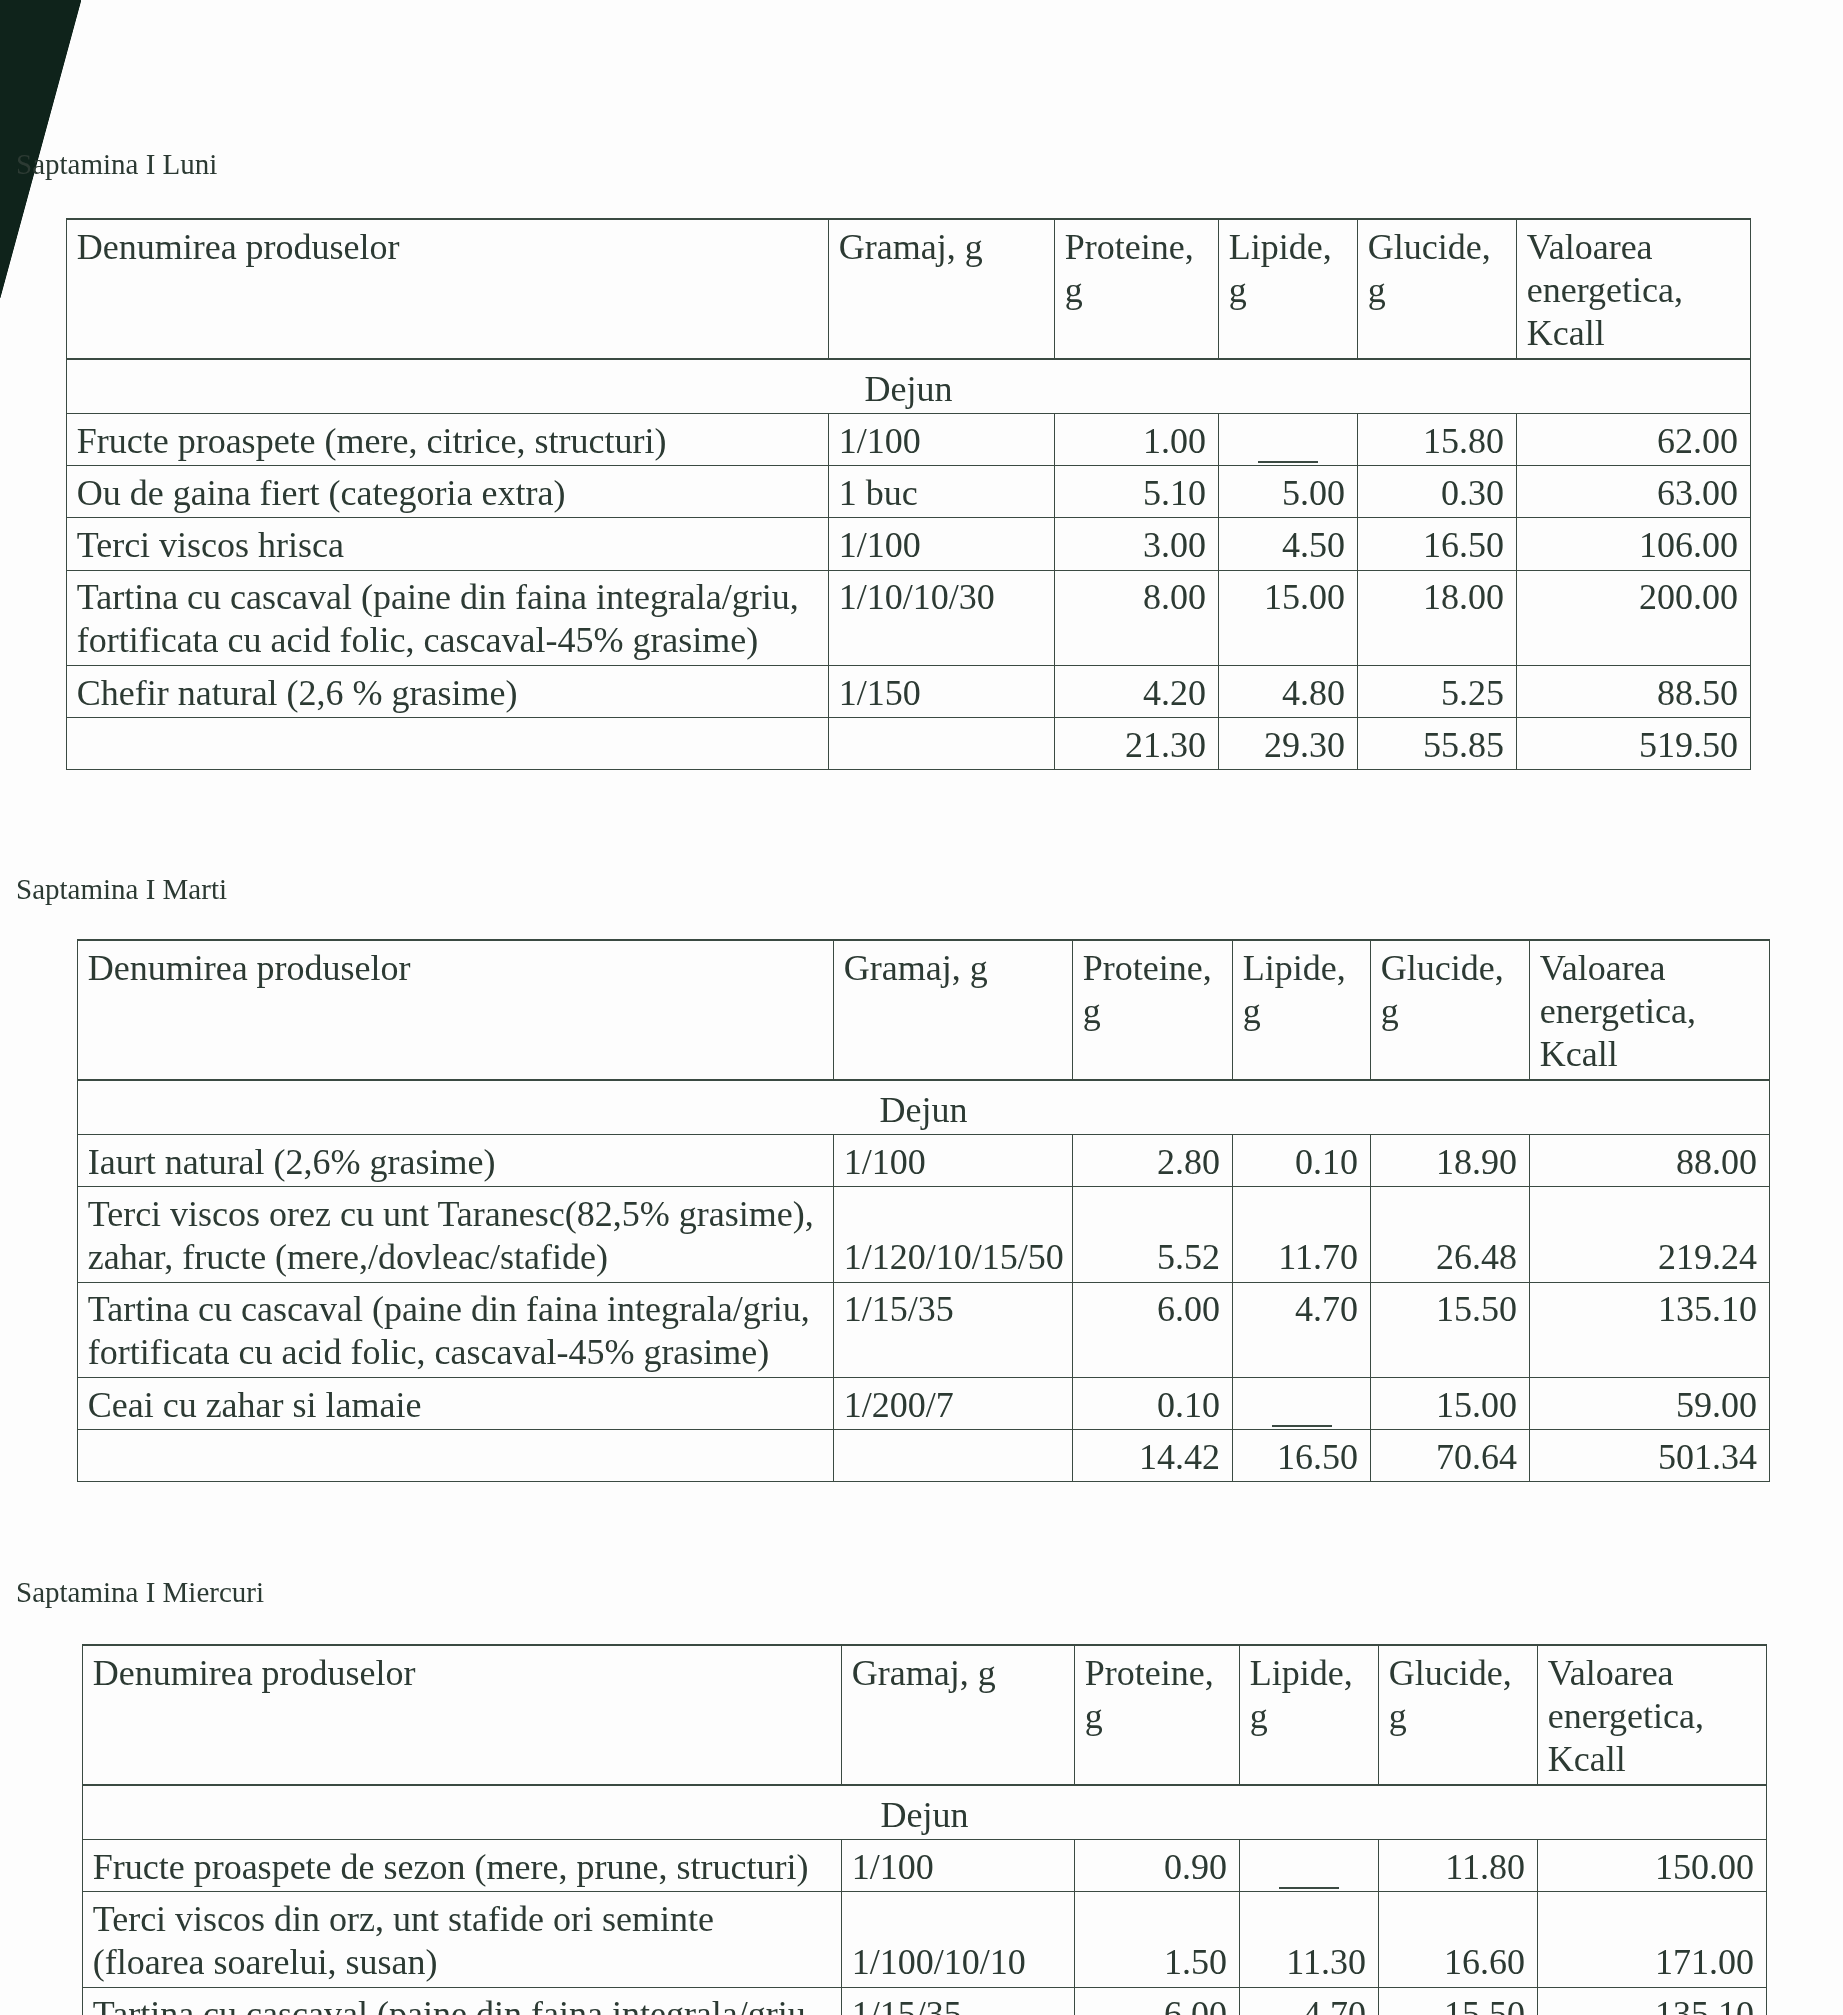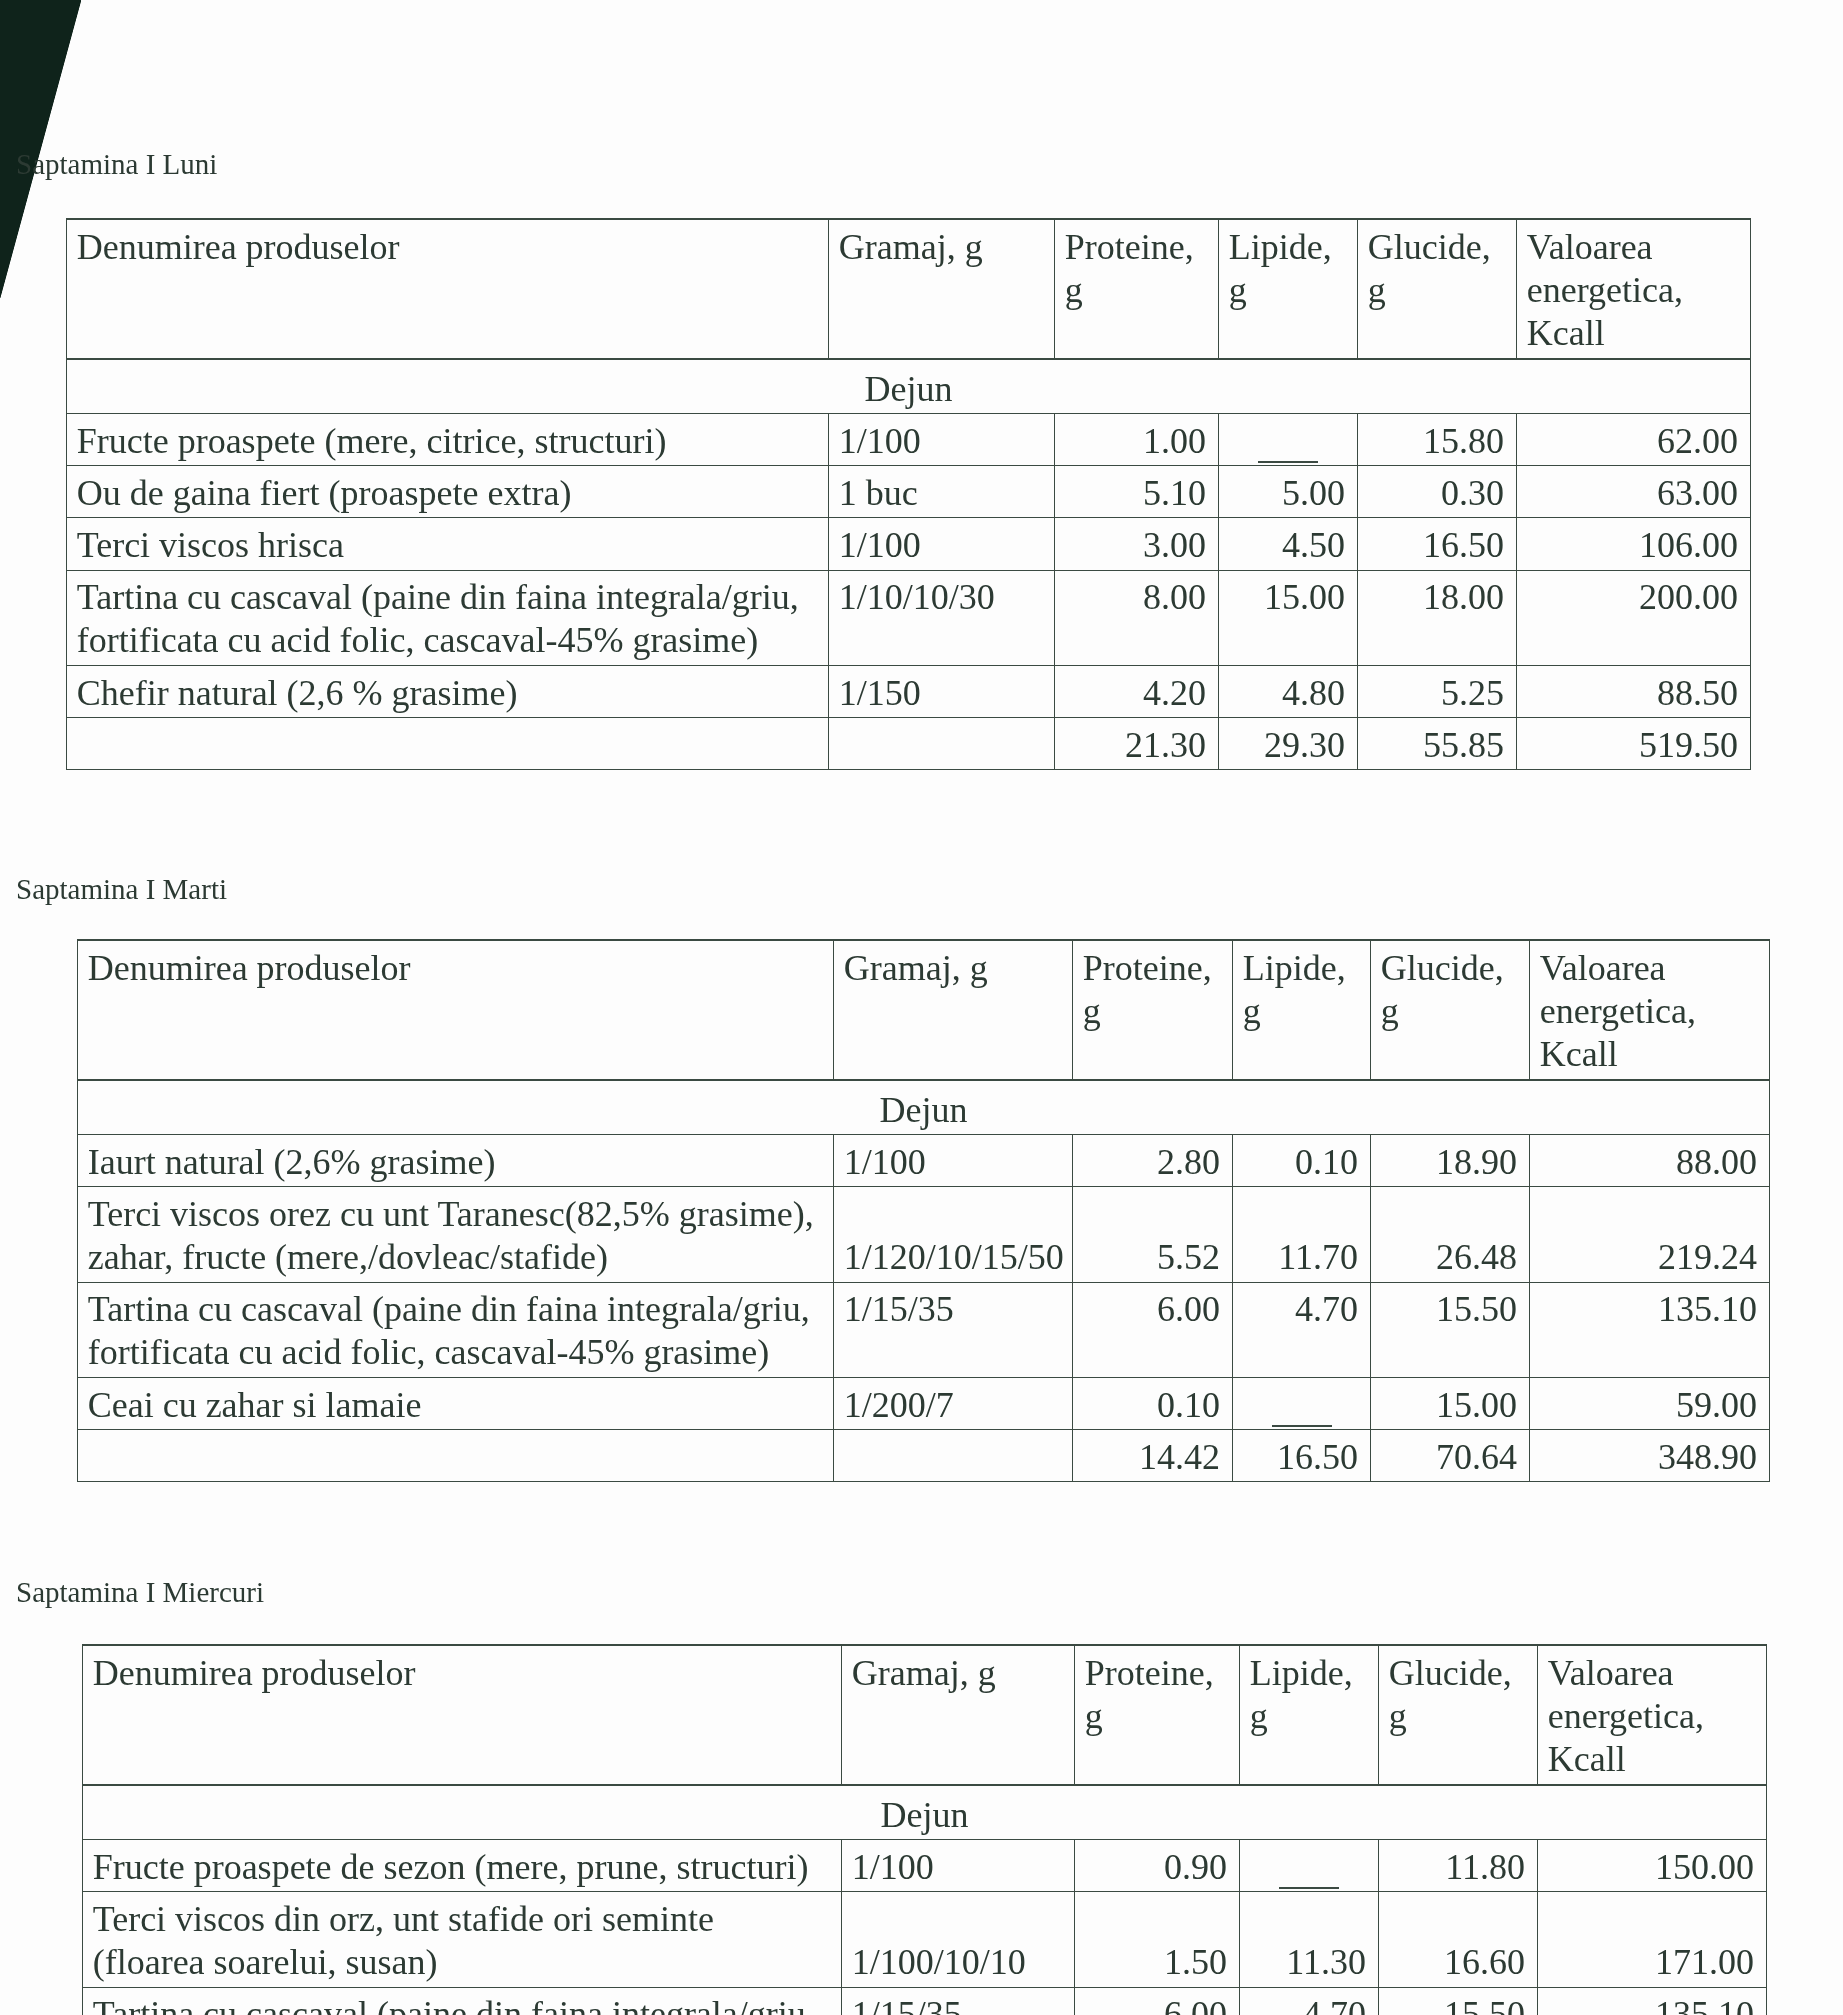--- a/index.html
+++ b/index.html
@@ -70,21 +70,21 @@
     </tr>
     <tr style="height:48px;">
       <td class="bottom">Fructe proaspete (mere, citrice, structuri)</td>
       <td class="v-thin bottom">1/100</td>
       <td class="v-thin num">1.00</td>
       <td class="v-thin dash"><span class="dash-line"></span></td>
       <td class="v-thin num">15.80</td>
       <td class="v-thin num">62.00</td>
     </tr>
     <tr style="height:42px;">
-      <td class="bottom">Ou de gaina fiert (proaspete extra)</td>
+      <td class="bottom">Ou de gaina fiert (categoria extra)</td>
       <td class="v-thin bottom">1 buc</td>
       <td class="v-thin num bottom">5.10</td>
       <td class="v-thin num bottom">5.00</td>
       <td class="v-thin num bottom">0.30</td>
       <td class="v-thin num">63.00</td>
     </tr>
     <tr style="height:42px;">
       <td class="bottom">Terci viscos hrisca</td>
       <td class="v-thin">1/100</td>
       <td class="v-thin num">3.00</td>
@@ -174,21 +174,21 @@
       <td class="v-thin dash"><span class="dash-line"></span></td>
       <td class="v-thin num bottom">15.00</td>
       <td class="v-thin num bottom">59.00</td>
     </tr>
     <tr class="total">
       <td></td>
       <td class="v-thin"></td>
       <td class="v-thin num bottom">14.42</td>
       <td class="v-thin num bottom">16.50</td>
       <td class="v-thin num bottom">70.64</td>
-      <td class="v-thin num bottom">348.90</td>
+      <td class="v-thin num bottom">501.34</td>
     </tr>
   </tbody>
 </table>
 
 <div class="title" style="top:1578px;">Saptamina I Miercuri</div>
 <table class="menu" style="left:82px; top:1644px; width:1683px;">
   <colgroup>
     <col style="width:759px">
       <col style="width:233px">
       <col style="width:165px">

